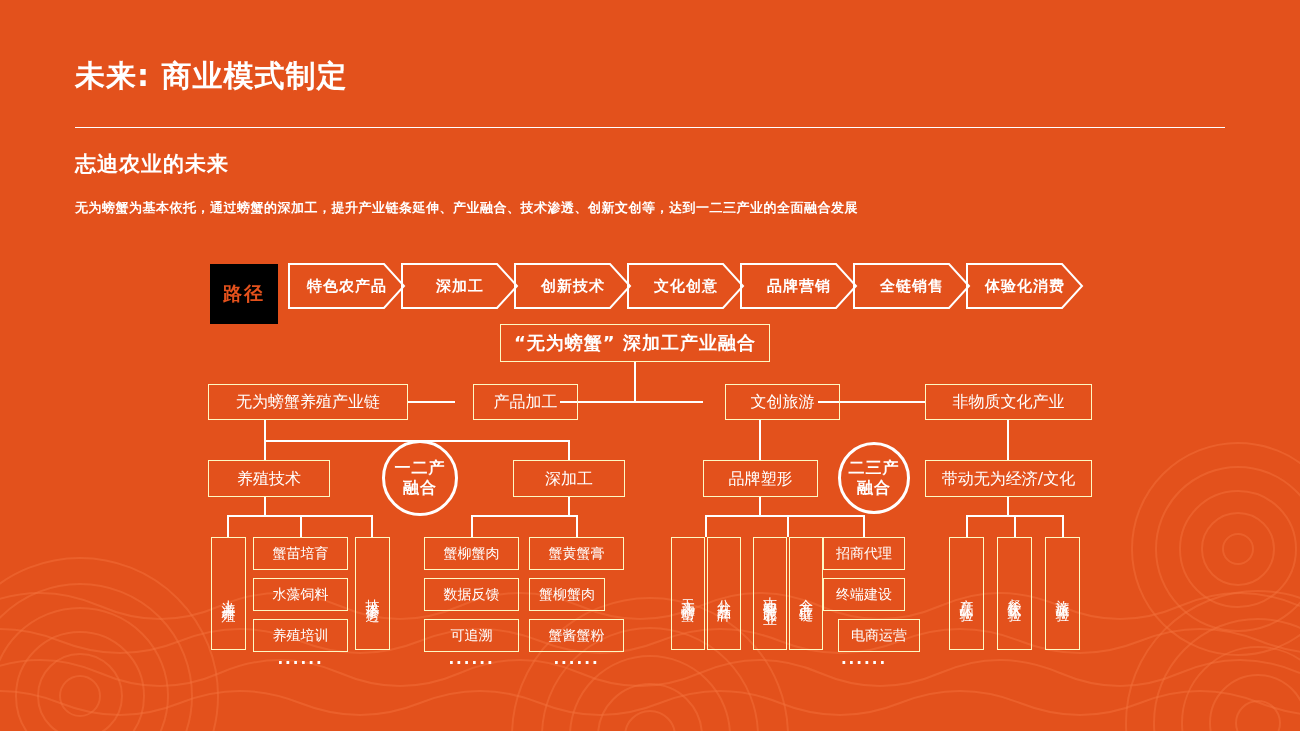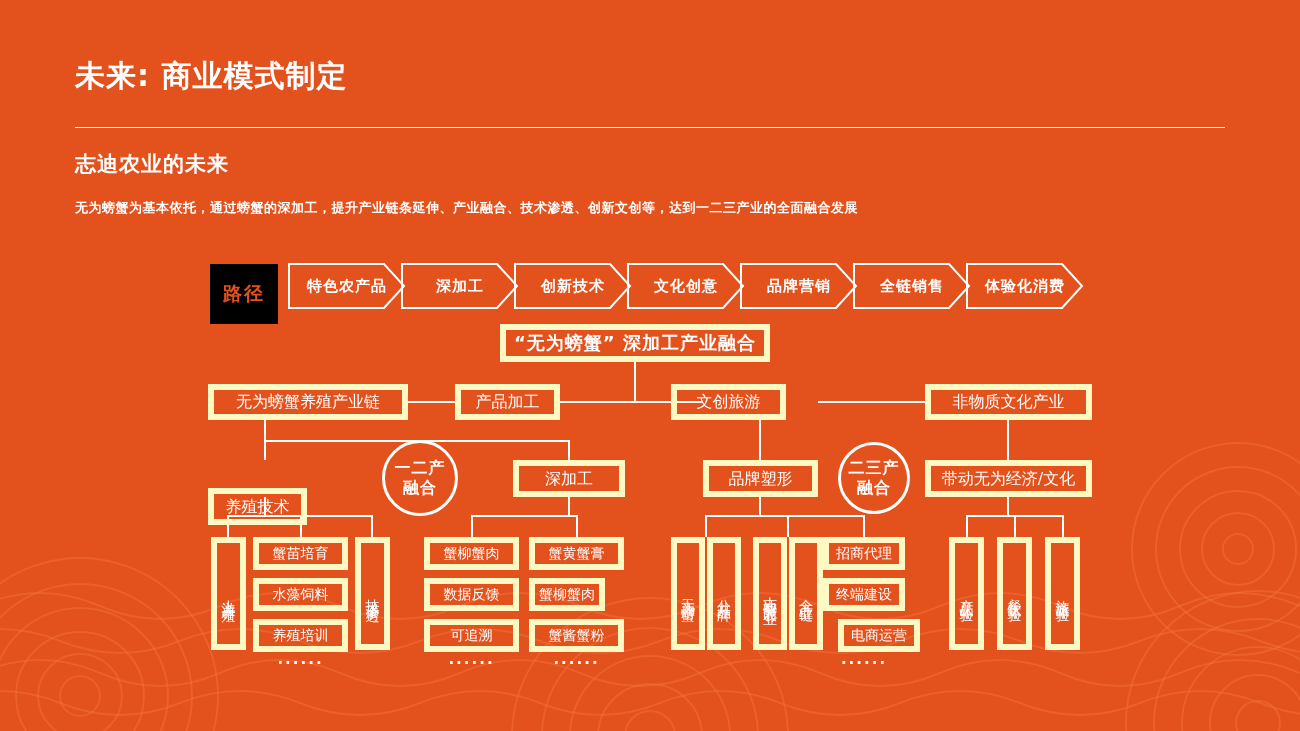--- a/index.html
+++ b/index.html
@@ -19,21 +19,21 @@
     display:flex;align-items:center;justify-content:center;letter-spacing:2px;
   }
   .arrow-step{position:absolute;top:263px;width:118px;height:46px;}
   .arrow-step svg{position:absolute;left:0;top:0;}
   .step-label{
     position:absolute;left:2px;top:0;width:102px;height:100%;
     display:flex;align-items:center;justify-content:center;
     color:#fff;font-weight:bold;font-size:15px;letter-spacing:1px;margin-left:6px;
   }
   .box{
-    position:absolute;border:6px solid #fef9c3;color:#fff;
+    position:absolute;border:1px solid #fef9c3;color:#fff;
     display:flex;align-items:center;justify-content:center;text-align:center;
     font-size:16px;line-height:1.2;background:transparent;
   }
   .hub{font-weight:bold;font-size:18px;letter-spacing:1px;}
   .sm{font-size:14px;}
   .st{height:33px;}
   .row1{top:537px;} .row2{top:578px;} .row3{top:619px;}
   .v{writing-mode:vertical-rl;letter-spacing:3px;font-size:14px;width:35px;height:113px;top:537px;}
   .hline{position:absolute;height:2px;background:#fff;}
   .vline{position:absolute;width:2px;background:#fff;}
@@ -159,25 +159,25 @@
 
   <div class="vline" style="left:1007px;top:497px;height:18px"></div>
   <div class="hline" style="left:966px;top:515px;width:98px"></div>
   <div class="vline" style="left:966px;top:515px;height:22px"></div>
   <div class="vline" style="left:1014px;top:515px;height:22px"></div>
   <div class="vline" style="left:1062px;top:515px;height:22px"></div>
 
   <div class="box hub" style="left:500px;top:324px;width:270px;height:38px">“无为螃蟹” 深加工产业融合</div>
 
   <div class="box" style="left:208px;top:384px;width:200px;height:36px">无为螃蟹养殖产业链</div>
-  <div class="box" style="left:455px;top:384px;width:105px;height:36px">产品加工</div>
-  <div class="box" style="left:671px;top:384px;width:115px;height:36px">文创旅游</div>
+  <div class="box" style="left:473px;top:384px;width:105px;height:36px">产品加工</div>
+  <div class="box" style="left:725px;top:384px;width:115px;height:36px">文创旅游</div>
   <div class="box" style="left:925px;top:384px;width:167px;height:36px">非物质文化产业</div>
 
-  <div class="box" style="left:208px;top:488px;width:99px;height:37px">养殖技术</div>
+  <div class="box" style="left:208px;top:460px;width:122px;height:37px">养殖技术</div>
   <div class="box" style="left:513px;top:460px;width:112px;height:37px">深加工</div>
   <div class="box" style="left:703px;top:460px;width:115px;height:37px">品牌塑形</div>
   <div class="box" style="left:925px;top:460px;width:167px;height:37px">带动无为经济/文化</div>
 
   <div class="badge" style="left:382px;top:440px;width:76px;height:76px">
     <span>一二产</span>
     <span>融合</span>
   </div>
   <div class="badge" style="left:838px;top:442px;width:72px;height:72px">
     <span>二三产</span>

